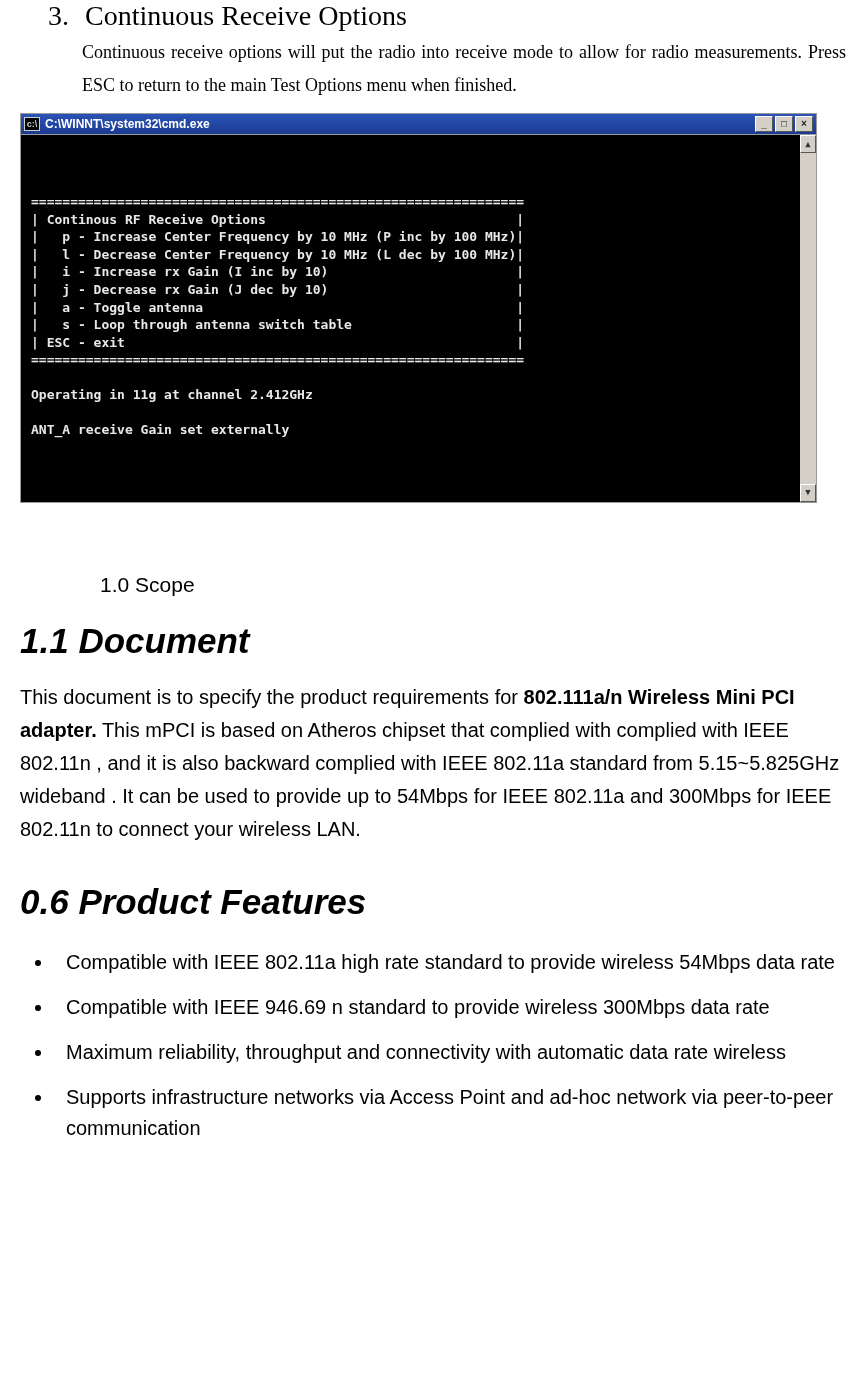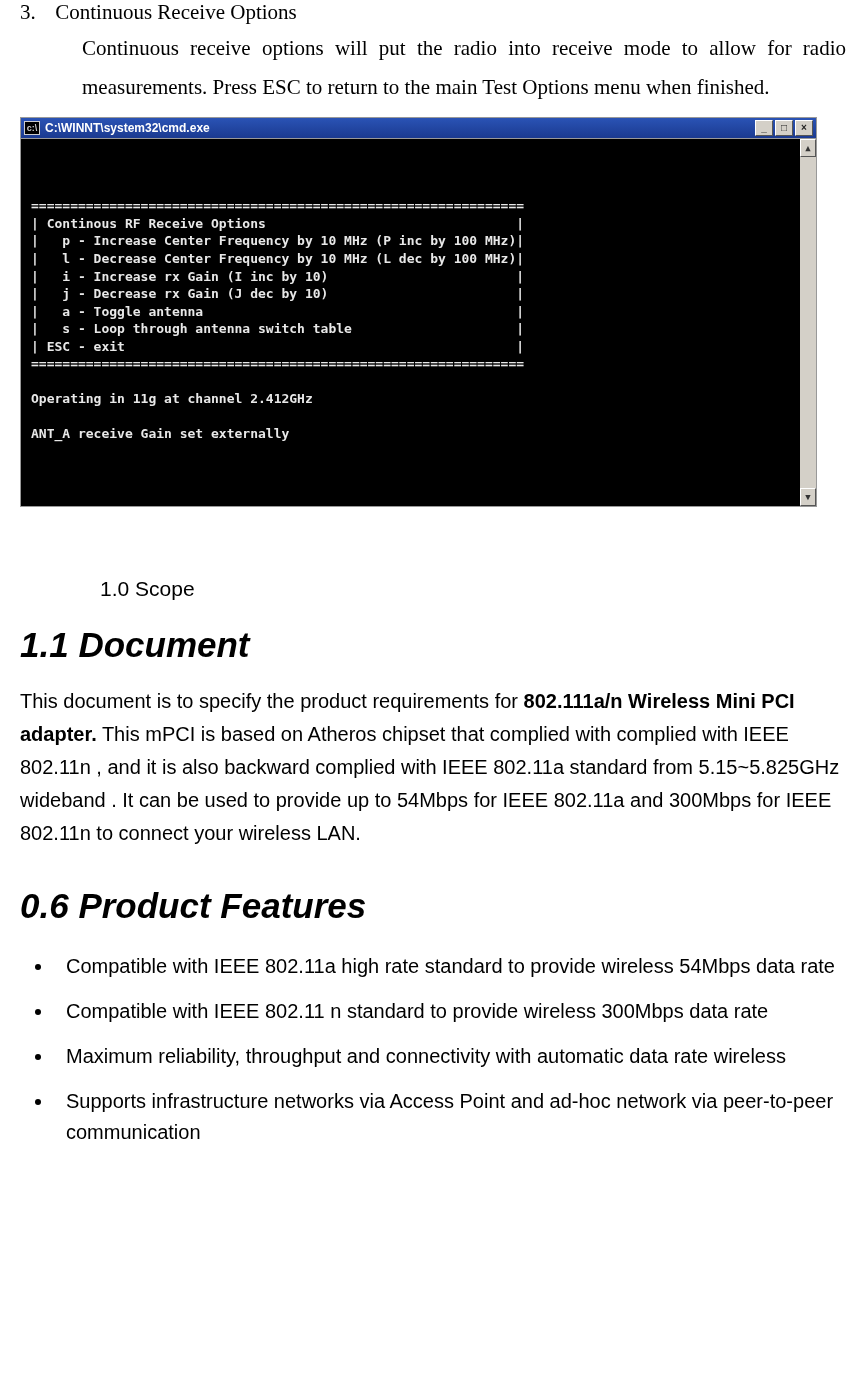--- a/index.html
+++ b/index.html
@@ -4,26 +4,27 @@
 <style>
   body {
     margin: 0;
     padding: 0 20px 30px 20px;
     font-family: "Times New Roman", Times, serif;
     background: #fff;
     color: #000;
     width: 826px;
   }
   .numbered-item {
-    font-size: 21px;
+    font-size: 28px;
     margin-bottom: 4px;
+    margin-left: 28px;
   }
   .num-marker { display:inline-block; width: 30px; }
   .numbered-body {
-    font-size: 21px;
+    font-size: 18px;
     text-align: justify;
     margin-left: 62px;
     line-height: 1.85;
   }
   .cmd-window {
     margin-top: 10px;
     width: 795px;
     border: 1px solid #999;
     background: #000;
     font-family: "Lucida Console", Consolas, monospace;
@@ -179,16 +180,16 @@
 <h1 class="section">1.1 Document</h1>
 
 <div class="para">
   <span>This document is to specify the product requirements for </span><b>802.111a/n Wireless Mini PCI adapter.</b><span> This    mPCI is based on Atheros chipset that complied with complied with IEEE 802.11n    , and it is also backward complied with IEEE 802.11a standard from 5.15~5.825GHz wideband . It can be used to provide up to 54Mbps for IEEE 802.11a and 300Mbps for IEEE 802.11n to connect your wireless LAN.</span>
 </div>
 
 <h1 class="section">0.6 Product Features</h1>
 
 <ul class="features">
   <li>Compatible with IEEE 802.11a high rate standard to provide wireless 54Mbps data rate</li>
-  <li>Compatible with IEEE 802.11 n standard to provide wireless 300Mbps data rate</li>
+  <li>Compatible with IEEE 946.69 n standard to provide wireless 300Mbps data rate</li>
   <li>Maximum reliability, throughput and connectivity with automatic data rate wireless</li>
   <li>Supports infrastructure networks via Access Point and ad-hoc network via peer-to-peer communication</li>
 </ul>
 
 </body></html>

